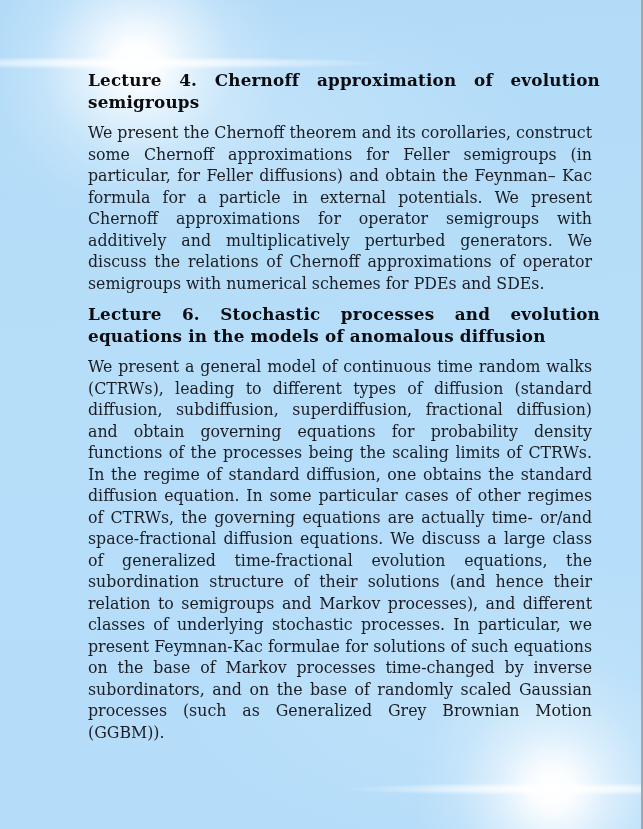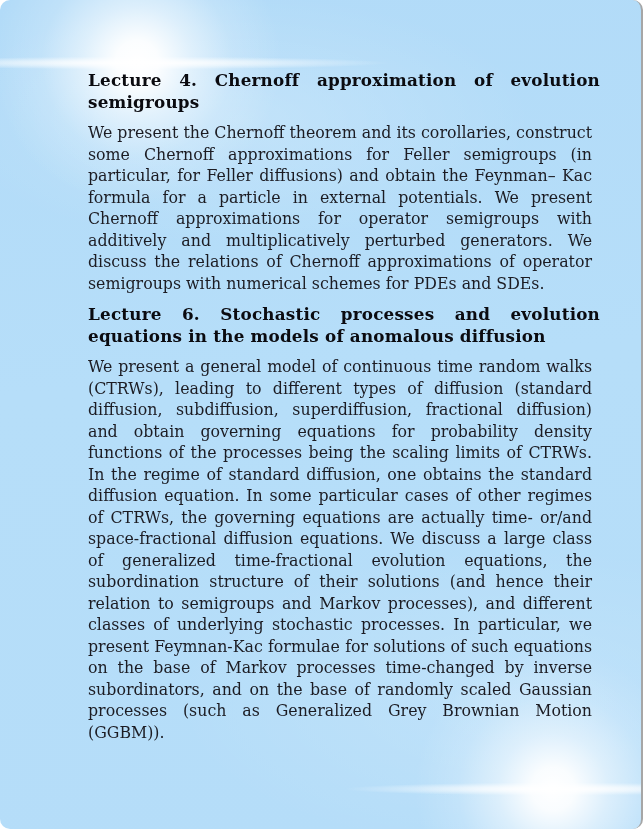--- a/index.html
+++ b/index.html
@@ -13,21 +13,20 @@
     font-family: "DejaVu Serif", "Liberation Serif", serif;
   }
   .slide {
     position: relative;
     width: 641px;
     height: 829px;
     background: linear-gradient(175deg, #b2dbf8 0%, #b6def9 45%, #b5ddf9 100%);
     border-right: 2px solid #a6a6a6;
     box-sizing: content-box;
     overflow: hidden;
-    border-radius: 10px;
   }
   
   .cloud-sheen {
     position: absolute;
     left: 0; top: 0; right: 0; bottom: 0;
     background:
       radial-gradient(ellipse 420px 180px at 240px 120px, rgba(255,255,255,0.20), rgba(255,255,255,0) 70%),
       radial-gradient(ellipse 500px 220px at 520px 700px, rgba(255,255,255,0.14), rgba(255,255,255,0) 70%);
     pointer-events: none;
   }

